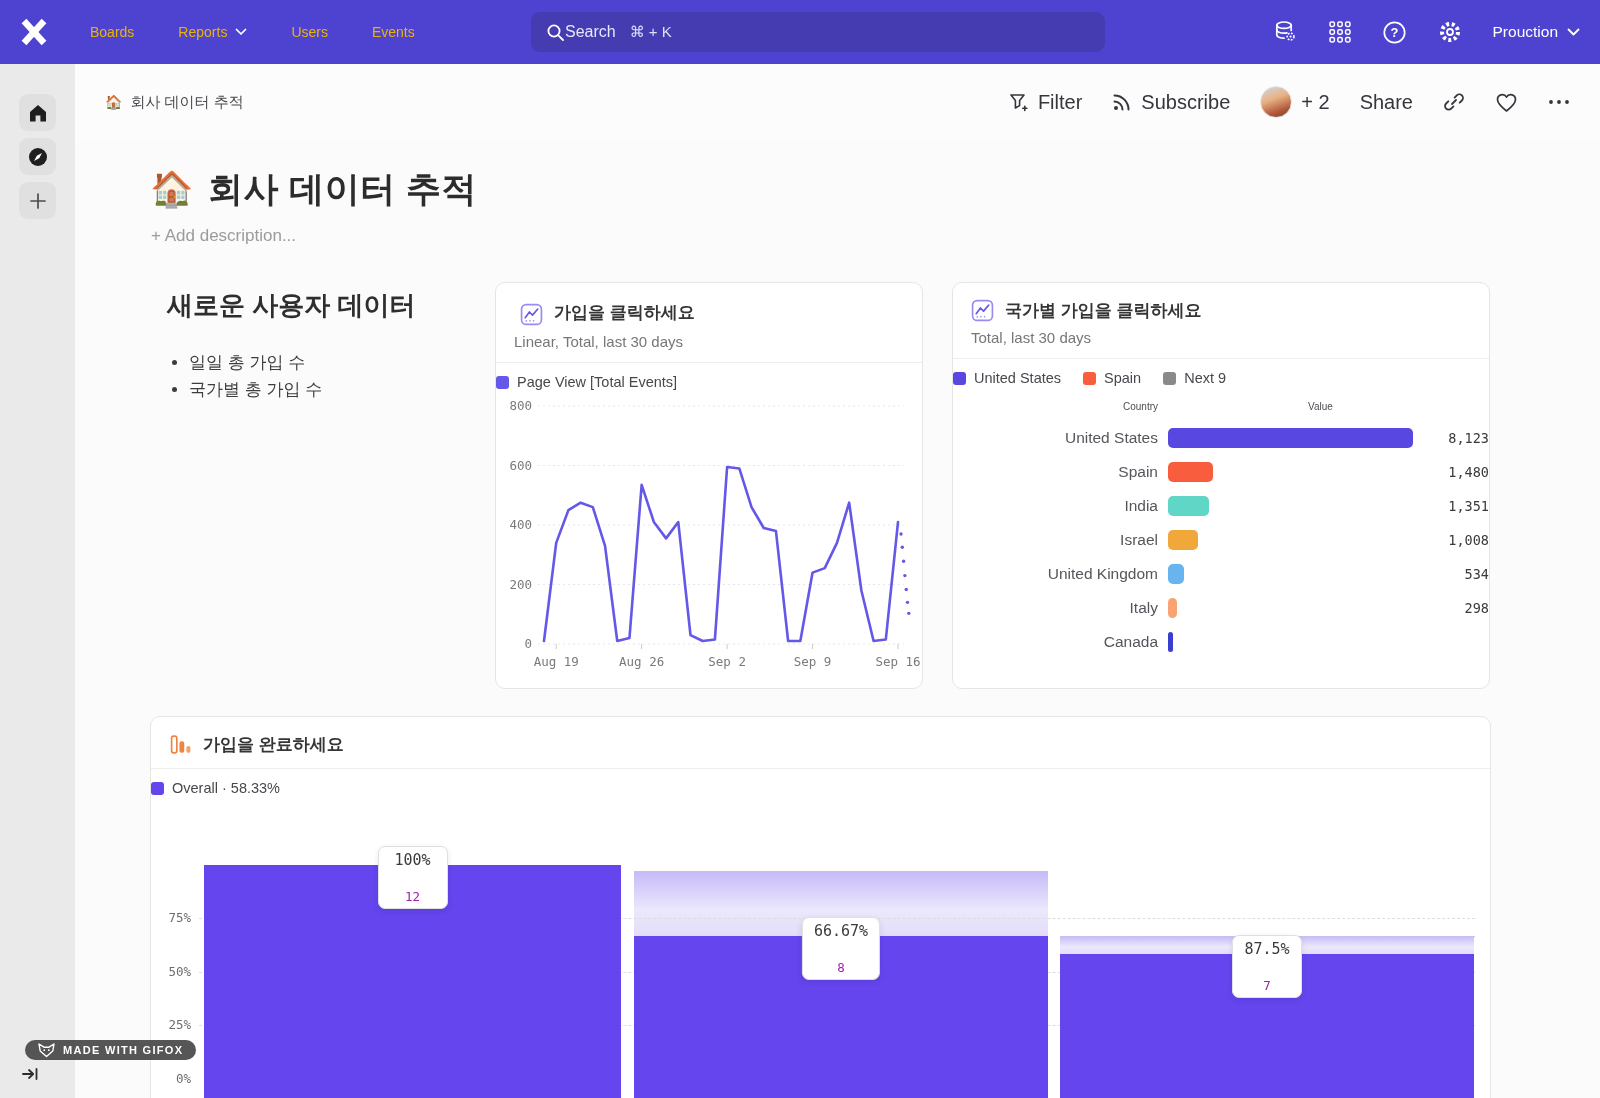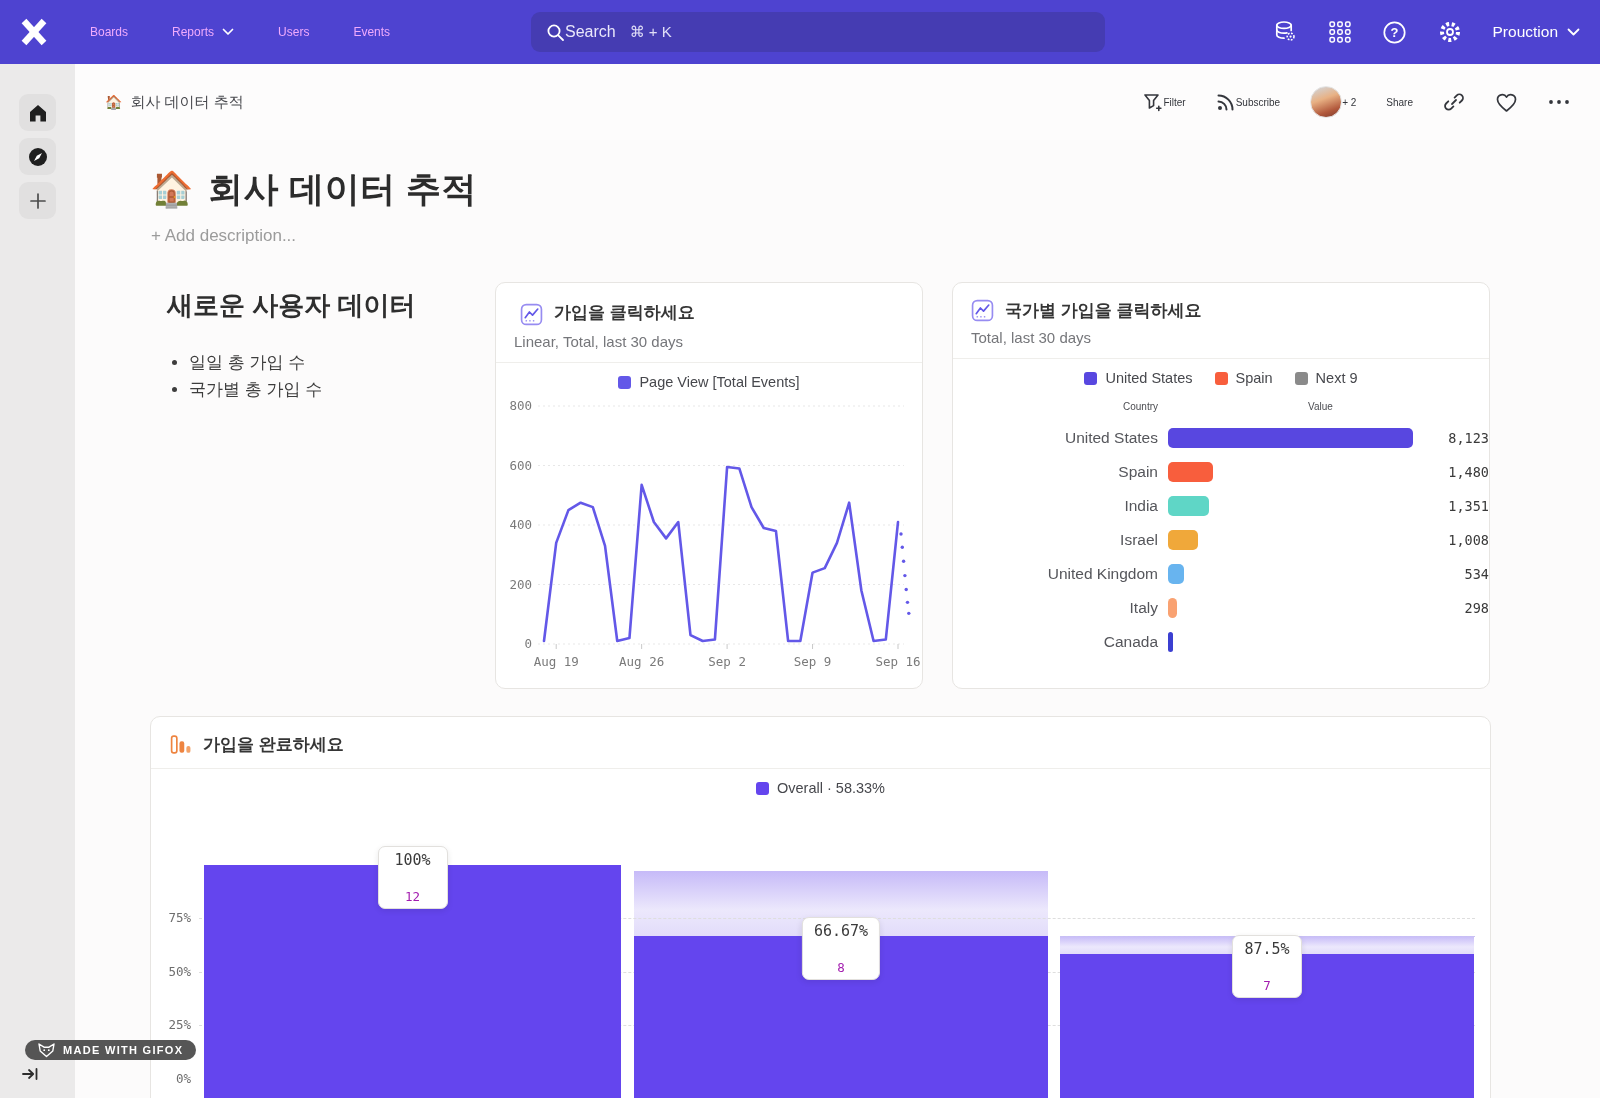--- a/index.html
+++ b/index.html
@@ -2,58 +2,58 @@
 <html><head>
 <meta charset="utf-8">
 <style>
   html,body{margin:0;padding:0;background:#e8e8e8;font-family:"Liberation Sans",sans-serif;}
   #app{position:relative;width:1600px;height:1098px;background:#fbfafa;overflow:hidden;}
 
   
   .topnav{position:absolute;left:0;top:0;width:1600px;height:64px;background:#4e43d0;color:#fff;z-index:40;}
   .logo{position:absolute;left:16px;top:14px;width:36px;height:36px;display:flex;align-items:center;justify-content:center;cursor:pointer;}
   .nav-items{position:absolute;left:90px;top:0;height:64px;display:flex;align-items:center;gap:44px;}
-  .nav-item{font-size:12px;font-weight:500;color:#f0abfc;display:flex;align-items:center;gap:8px;cursor:pointer;white-space:nowrap;}
+  .nav-item{font-size:14px;font-weight:500;color:#eab308;display:flex;align-items:center;gap:8px;cursor:pointer;white-space:nowrap;}
   .searchbar{position:absolute;left:531px;top:12px;width:574px;height:40px;background:#453cb2;border-radius:9px;display:flex;align-items:center;padding:0 15px;box-sizing:border-box;color:#e9e7fb;cursor:text;}
   .searchbar .s-label{font-size:16px;}
   .searchbar .s-short{font-size:15px;margin-left:14px;opacity:.95;}
   .nav-right{position:absolute;right:20px;top:0;height:64px;display:flex;align-items:center;gap:30px;}
   .nav-icon{display:flex;align-items:center;justify-content:center;cursor:pointer;}
   .project-switch{display:flex;align-items:center;gap:9px;font-size:15.5px;font-weight:500;cursor:pointer;}
 
   
   .sidebar{position:absolute;left:0;top:64px;width:75px;bottom:0;background:#ebeaea;z-index:30;}
   .side-btn{position:absolute;left:19px;width:37px;height:37px;border-radius:9px;background:#e1e0e0;display:flex;align-items:center;justify-content:center;cursor:pointer;}
 
   
   .main{position:absolute;left:75px;top:64px;right:0;bottom:0;background:#fcfbfb;overflow:hidden;}
   .topbar{position:absolute;left:0;top:0;right:0;height:76px;display:flex;align-items:center;justify-content:space-between;padding:0 30px;box-sizing:border-box;background:#fdfcfc;}
   .crumb{display:flex;align-items:center;gap:8px;font-size:15px;color:#47484d;cursor:pointer;}
   .tools{display:flex;align-items:center;gap:30px;color:#34363c;}
-  .tool{display:flex;align-items:center;font-size:10px;cursor:pointer;white-space:nowrap;}
+  .tool{display:flex;align-items:center;gap:9px;font-size:20px;cursor:pointer;white-space:nowrap;}
   .avatar{width:30px;height:30px;border-radius:50%;background:linear-gradient(160deg,#cfd8e2 0%,#e8b184 40%,#b2593c 75%,#7c3b2e 100%);border:1px solid #e5e5e5;}
 
   .dashboard{position:absolute;left:0;top:76px;right:0;bottom:-600px;}
   .page-title{position:absolute;left:75px;top:26px;font-size:35px;font-weight:700;color:#2c2c2c;letter-spacing:.5px;cursor:text;}
   .page-title .emoji{margin-right:14px;}
   .add-desc{position:absolute;left:76px;top:86px;font-size:17px;color:#9b9b9b;cursor:pointer;}
 
   
   .notes{position:absolute;left:92px;top:148px;width:330px;}
   .notes h2{margin:0;font-size:26px;font-weight:700;color:#2e2e2e;}
   .notes ul{margin:26px 0 0 22px;padding:0;color:#3d3d3d;font-size:17px;line-height:27px;}
 
   
   .card{position:absolute;background:#fff;border:1px solid #e7e5e2;border-radius:10px;box-sizing:border-box;}
   .card-head{padding:16px 18px 0 18px;}
   .head-row{display:flex;align-items:center;gap:11px;}
   .card-title{font-size:17px;font-weight:700;color:#353535;cursor:pointer;}
   .card-sub{margin-top:7px;font-size:15px;color:#75767a;}
   .card-divider{height:1px;background:#efeeeb;margin-top:12px;}
-  .legend-row{display:flex;align-items:center;justify-content:center;gap:22px;margin-top:11px;}
+  .legend-row{display:flex;align-items:center;gap:22px;margin-top:11px;}
   .legend-item{display:flex;align-items:center;gap:8px;font-size:14.5px;color:#47484d;cursor:pointer;}
   .swatch{width:13px;height:13px;border-radius:3px;flex:0 0 auto;}
 
   #card-line{left:420px;top:142px;width:428px;height:407px;}
   #card-line svg{display:block;margin:4px 0 0 6px;overflow:visible;}
 
   #card-countries{left:877px;top:142px;width:538px;height:407px;overflow:hidden;}
   .tbl-head{display:flex;margin-top:15px;font-size:10px;font-weight:500;color:#4c4d52;}
   .tbl-head .c1{width:205px;text-align:right;}
   .tbl-head .c2{margin-left:150px;}

